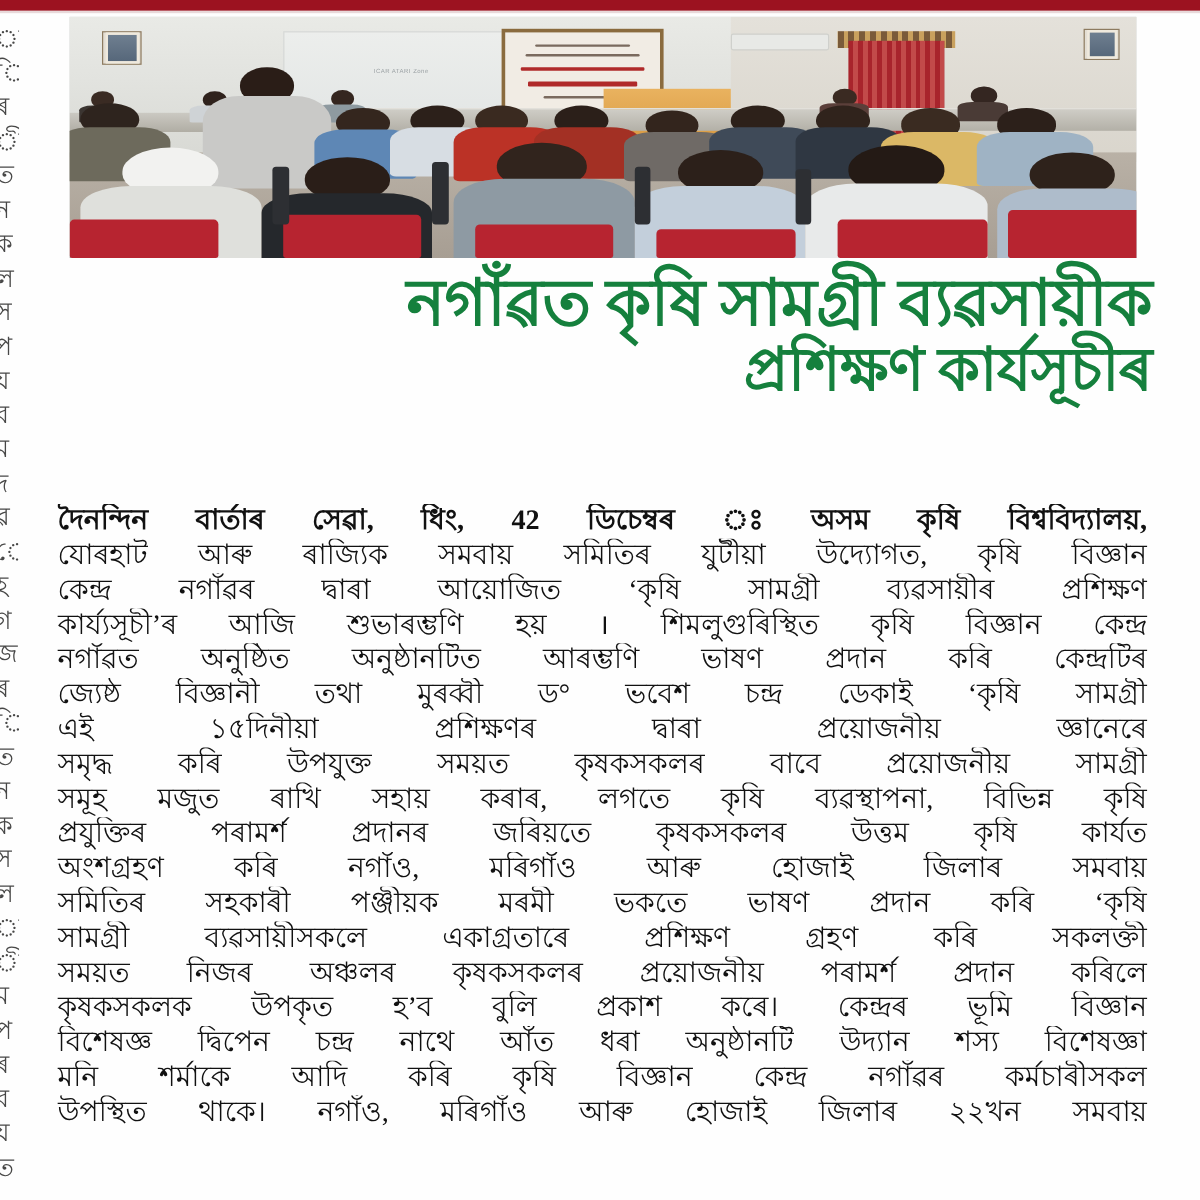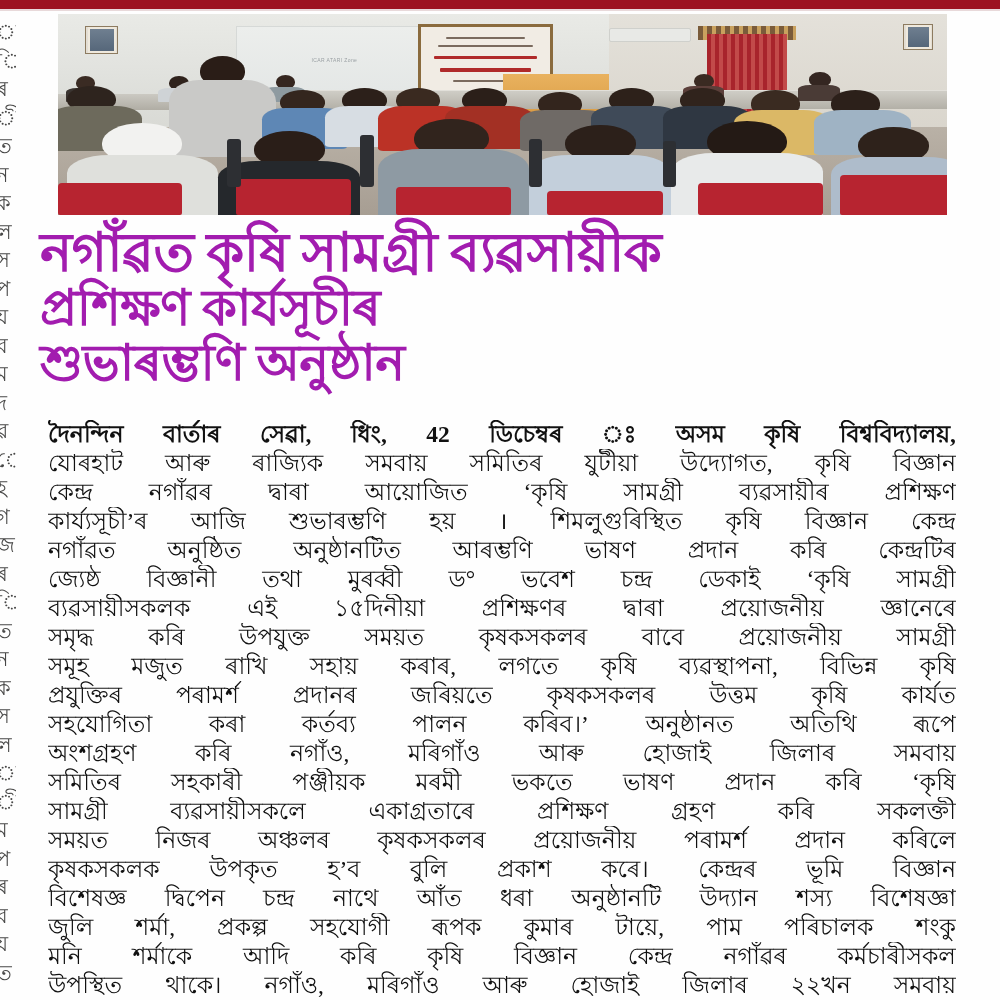--- a/index.html
+++ b/index.html
@@ -193,22 +193,22 @@
     background: #2d2f33;
     border-radius: 3px;
   }
 
   
   .headline {
     position: absolute;
     left: 40px;
     top: 226px;
     width: 920px;
-    text-align: left;
-    color: #a21caf;
+    text-align: right;
+    color: #15803d;
   }
   .headline .hl {
     font-family: "Liberation Serif", "DejaVu Serif", serif;
     font-weight: 700;
     font-size: 54px;
     line-height: 55px;
     letter-spacing: -0.5px;
     white-space: nowrap;
   }
   .headline .hl.l1 { font-size: 54px; }
@@ -386,21 +386,20 @@
     <div class="chair" style="left:88%;top:80%;width:13%;height:20%;"></div>
     <div class="chairback" style="left:19%;top:62%;width:1.6%;height:24%;"></div>
     <div class="chairback" style="left:34%;top:60%;width:1.6%;height:26%;"></div>
     <div class="chairback" style="left:53%;top:62%;width:1.5%;height:24%;"></div>
     <div class="chairback" style="left:68%;top:63%;width:1.5%;height:23%;"></div>
   </div>
 
   <div class="headline">
     <div class="hl l1">নগাঁৱত কৃষি সামগ্ৰী ব্যৱসায়ীক</div>
     <div class="hl l2">প্ৰশিক্ষণ কাৰ্যসূচীৰ</div>
-    <div class="hl l3">শুভাৰম্ভণি অনুষ্ঠান</div>
   </div>
 
   <div class="body-copy" id="bodycopy">
       <div class="line lead justify">
         <span>দৈনন্দিন</span>
         <span>বাৰ্তাৰ</span>
         <span>সেৱা,</span>
         <span>ধিং,</span>
         <span>42</span>
         <span>ডিচেম্বৰ</span>
@@ -457,21 +456,20 @@
         <span>তথা</span>
         <span>মুৰব্বী</span>
         <span>ড°</span>
         <span>ভবেশ</span>
         <span>চন্দ্ৰ</span>
         <span>ডেকাই</span>
         <span>‘কৃষি</span>
         <span>সামগ্ৰী</span>
       </div>
       <div class="line justify">
-        <span>ব্যৱসায়ীসকলক</span>
         <span>এই</span>
         <span>১৫দিনীয়া</span>
         <span>প্ৰশিক্ষণৰ</span>
         <span>দ্বাৰা</span>
         <span>প্ৰয়োজনীয়</span>
         <span>জ্ঞানেৰে</span>
       </div>
       <div class="line justify">
         <span>সমৃদ্ধ</span>
         <span>কৰি</span>
@@ -496,30 +494,20 @@
       </div>
       <div class="line justify">
         <span>প্ৰযুক্তিৰ</span>
         <span>পৰামৰ্শ</span>
         <span>প্ৰদানৰ</span>
         <span>জৰিয়তে</span>
         <span>কৃষকসকলৰ</span>
         <span>উত্তম</span>
         <span>কৃষি</span>
         <span>কাৰ্যত</span>
-      </div>
-      <div class="line justify">
-        <span>সহযোগিতা</span>
-        <span>কৰা</span>
-        <span>কৰ্তব্য</span>
-        <span>পালন</span>
-        <span>কৰিব।’</span>
-        <span>অনুষ্ঠানত</span>
-        <span>অতিথি</span>
-        <span>ৰূপে</span>
       </div>
       <div class="line justify">
         <span>অংশগ্ৰহণ</span>
         <span>কৰি</span>
         <span>নগাঁও,</span>
         <span>মৰিগাঁও</span>
         <span>আৰু</span>
         <span>হোজাই</span>
         <span>জিলাৰ</span>
         <span>সমবায়</span>
@@ -571,32 +559,20 @@
         <span>চন্দ্ৰ</span>
         <span>নাথে</span>
         <span>আঁত</span>
         <span>ধৰা</span>
         <span>অনুষ্ঠানটি</span>
         <span>উদ্যান</span>
         <span>শস্য</span>
         <span>বিশেষজ্ঞা</span>
       </div>
       <div class="line justify">
-        <span>জুলি</span>
-        <span>শৰ্মা,</span>
-        <span>প্ৰকল্প</span>
-        <span>সহযোগী</span>
-        <span>ৰূপক</span>
-        <span>কুমাৰ</span>
-        <span>টায়ে,</span>
-        <span>পাম</span>
-        <span>পৰিচালক</span>
-        <span>শংকু</span>
-      </div>
-      <div class="line justify">
         <span>মনি</span>
         <span>শৰ্মাকে</span>
         <span>আদি</span>
         <span>কৰি</span>
         <span>কৃষি</span>
         <span>বিজ্ঞান</span>
         <span>কেন্দ্ৰ</span>
         <span>নগাঁৱৰ</span>
         <span>কৰ্মচাৰীসকল</span>
       </div>

